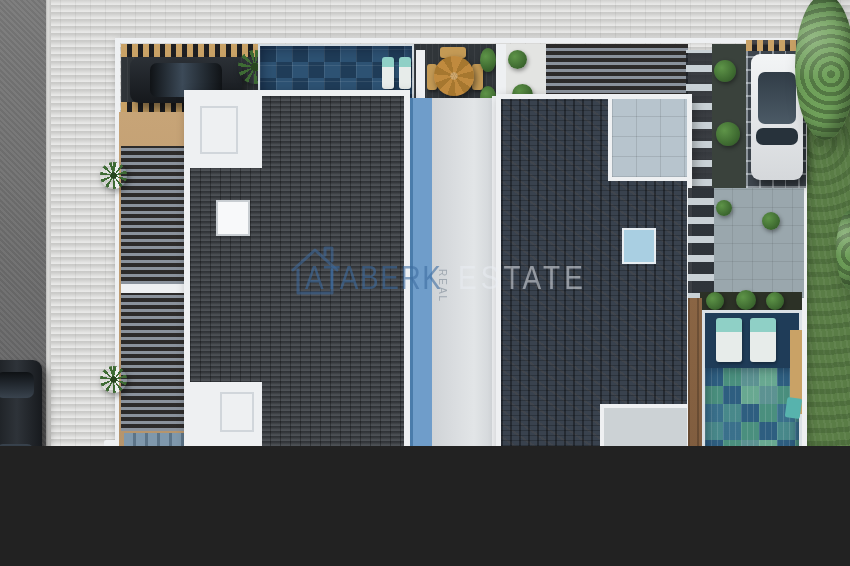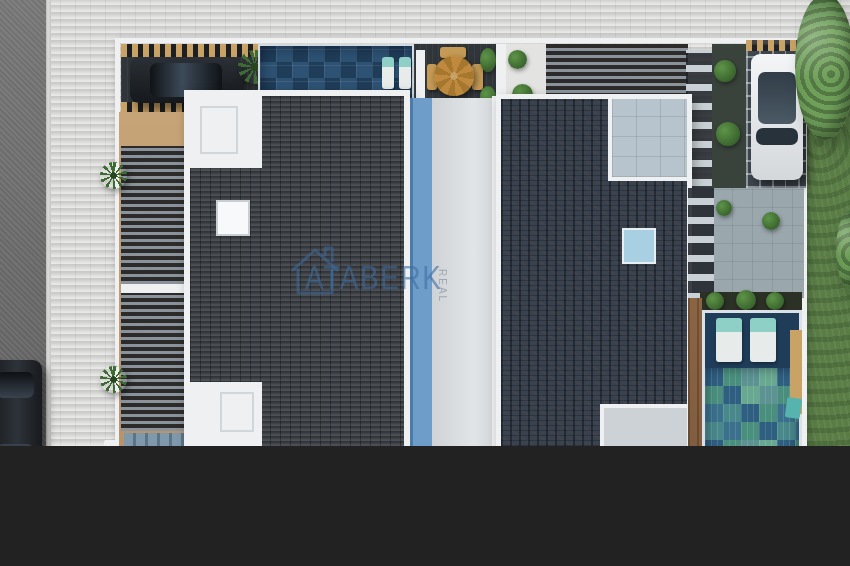--- a/index.html
+++ b/index.html
@@ -255,14 +255,17 @@
 
   <svg class="wm" style="left:288px;top:243px" width="54" height="56" viewBox="0 0 54 56">
     <path d="M5 27 L27 7 L49 27 M37 12 L37 5 L44 5 L44 18 M10 27 L10 50 L44 50 L44 27" fill="none" stroke="var(--wm_blue)" stroke-opacity="0.55" stroke-width="3" stroke-linejoin="round" stroke-linecap="round"></path>
   </svg>
   <div class="wm" style="left:305px;top:260px">
     <span class="wm-primary">ATABERK</span>
   </div>
   <div class="wm" style="left:447px;top:264px">
     <span class="wm-vert">REAL</span>
   </div>
+  <div class="wm" style="left:458px;top:260px">
+    <span class="wm-secondary">ESTATE</span>
+  </div>
 
 </div>
 
 </body></html>

